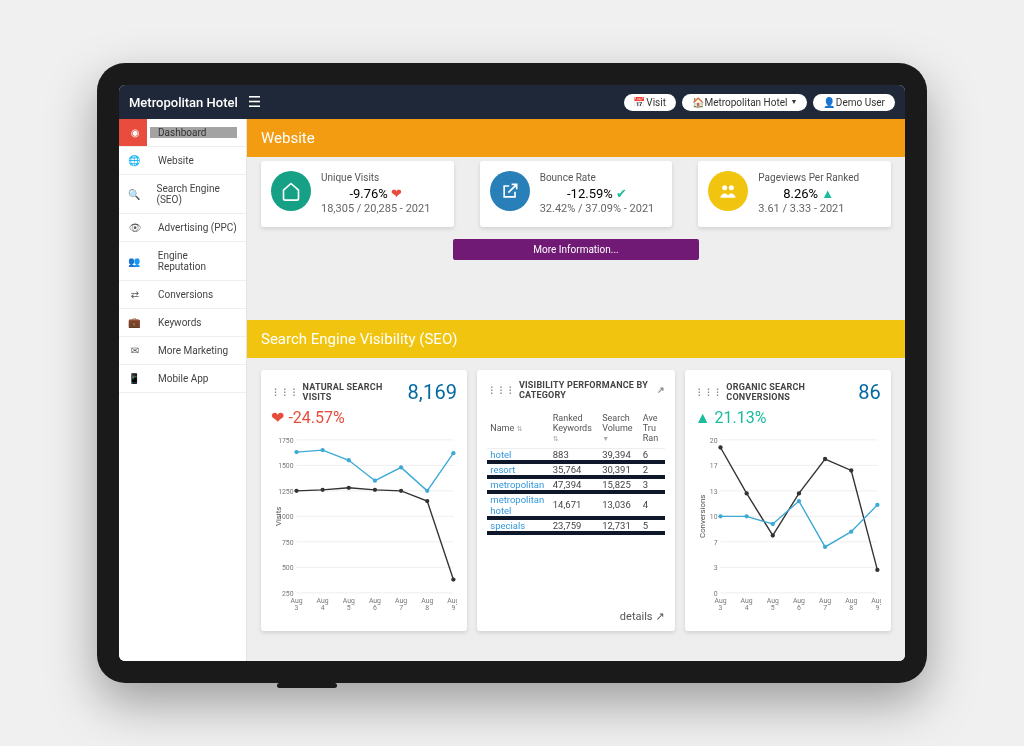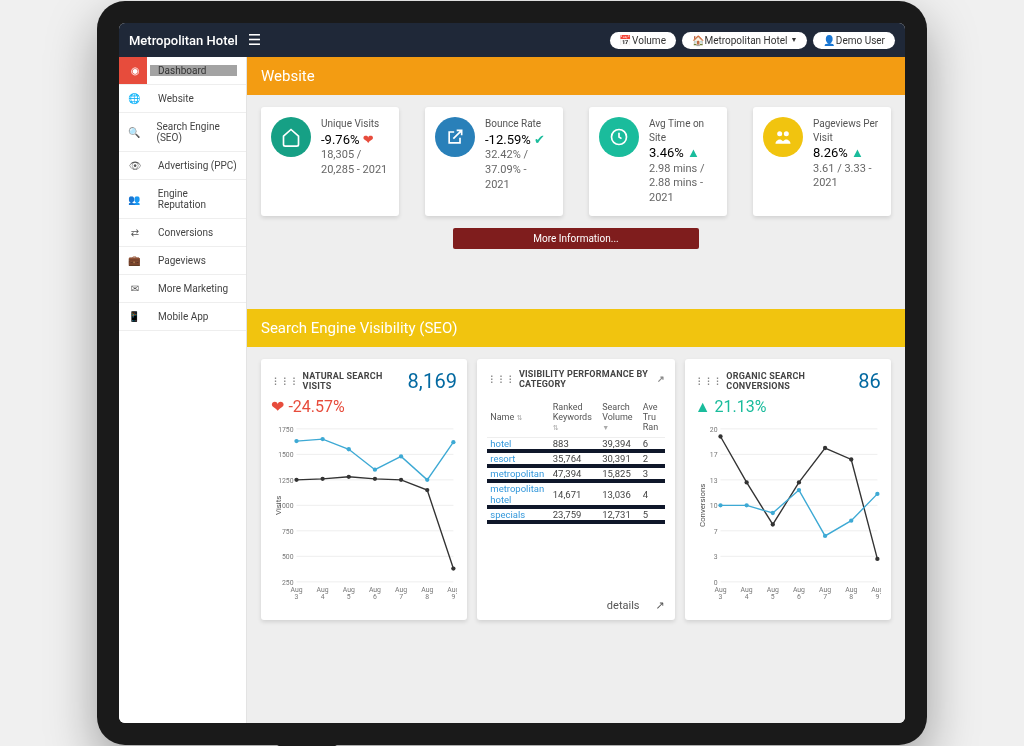--- a/index.html
+++ b/index.html
@@ -1,18 +1,18 @@
 <!DOCTYPE html>
 <html><head>
 <meta charset="utf-8">
 <style>
 * { margin: 0; padding: 0; box-sizing: border-box; font-family: -apple-system, "Segoe UI", Roboto, Arial, sans-serif; }
 body { background: #f0f0f0; width: 1024px; height: 746px; display: flex; align-items: center; justify-content: center; }
 
-.tablet-frame { width: 830px; height: 744px; background: #1a1a1a; border-radius: 28px; padding: 22px; position: relative; box-shadow: 0 20px 50px rgba(0,0,0,.35); }
+.tablet-frame { width: 830px; height: 620px; background: #1a1a1a; border-radius: 28px; padding: 22px; position: relative; box-shadow: 0 20px 50px rgba(0,0,0,.35); }
 .tablet-screen { width: 100%; height: 100%; background: #eee; border-radius: 6px; overflow: hidden; display: flex; flex-direction: column; }
 
 .topbar { height: 34px; background: #1f2838; color: #fff; display: flex; align-items: center; padding: 0 10px; font-size: 13px; }
 .topbar-title { font-weight: 500; margin-right: 10px; }
 .topbar-menu { cursor: pointer; font-size: 15px; }
 .topbar-spacer { flex: 1; }
 .topbar-btn { background: #fff; color: #333; border-radius: 12px; padding: 3px 10px; font-size: 10px; margin-left: 6px; display: flex; align-items: center; cursor: pointer; }
 
 .body-row { flex: 1; display: flex; overflow: hidden; }
 
@@ -26,77 +26,77 @@
 .side-item .icon { z-index:1; position:relative;}
 .side-item .label { z-index:1; position:relative; padding-left: 8px;}
 .side-item.active .label { padding-left: 8px; background: #a3a3a3; flex:1;}
 
 .content { flex: 1; overflow: auto; background: #eee; }
 
 .section-header { padding: 10px 14px; font-size: 15px; color: #fff; font-weight: 400; }
 .section-header.orange { background: #f39c12; }
 .section-header.yellow { background: #f1c40f; margin-top: 48px; }
 
-.stat-row { display: flex; gap: 26px; padding: 12px 14px 8px; }
+.stat-row { display: flex; gap: 26px; padding: 4px 14px 8px; }
 .stat-card { flex: 1; background: #fff; border-radius: 3px; padding: 10px 10px 10px 10px; display: flex; box-shadow: 0 2px 4px rgba(0,0,0,.12); font-size: 10px; }
 .stat-circle { width: 40px; height: 40px; border-radius: 50%; display: flex; align-items: center; justify-content: center; margin-right: 10px; flex-shrink: 0; }
 .sc-teal { background: #16a085; }
 .sc-blue { background: #2980b9; }
 .sc-green { background: #1abc9c; }
 .sc-yellow { background: #f1c40f; }
 .stat-info { display: flex; flex-direction: column; line-height: 1.35; }
 .stat-label { font-size: 10px; color: #555; }
-.stat-value { font-size: 13px; font-weight: 400; }
+.stat-value { font-size: 13px; font-weight: 400; text-align: center; }
 .arrow-down { color: #e74c3c; }
 .arrow-up { color: #1abc9c; }
 .stat-sub { font-size: 11px; color: #666; }
 
 .more-row { display:flex; justify-content:center; padding: 4px 0 12px; }
-.more-btn { background:#7f1d1d; color:#fff; font-size:10px; padding: 5px 80px; border-radius:2px; cursor:pointer;}
+.more-btn { background:#701a75; color:#fff; font-size:10px; padding: 5px 80px; border-radius:2px; cursor:pointer;}
 
 .panel-row { display: flex; gap: 10px; padding: 12px 14px 14px; }
 .panel { background: #fff; border-radius: 3px; box-shadow: 0 2px 4px rgba(0,0,0,.12); padding: 10px; font-size: 10px; flex:1; display:flex; flex-direction:column; position:relative; }
 .panel-header { display:flex; align-items:center; font-size:9px; font-weight:700; color:#444; letter-spacing:.2px; text-transform:uppercase; }
 .panel-header .grip { margin-right:4px; color:#888; }
 .panel-header .big-num { margin-left:auto; font-size:20px; font-weight:400; color:#0369a1; }
 .panel-header .exp { margin-left:auto; color:#888; cursor:pointer; }
 .panel-change { font-size: 16px; margin-top: 4px; display:flex; align-items:center; gap:4px;}
 .panel-change.down { color:#e74c3c;}
 .panel-change.up { color:#1abc9c;}
 
 .chart-area { flex:1; position:relative; margin-top:6px; }
 .chart-area svg { width:100%; height:100%; }
 .axis-tick { font-size:7px; fill:#777; }
 .axis-title { font-size:8px; fill:#555; }
 
 .vtable { width:100%; border-collapse:collapse; font-size:9.5px; margin-top:8px; }
 .vtable th { text-align:left; font-weight:400; color:#555; padding:5px 3px; border-bottom:1px solid #eee; font-size:9px;}
 .vtable td { padding:0 3px; border-bottom:4px solid #0f172a; color:#444;}
 .vtable td.link { color:#3498db; cursor:pointer; }
-.details-link { position:absolute; bottom:8px; right:10px; color:#555; font-size:11px; cursor:pointer; display:flex; align-items:center; gap:16px;}
+.details-link { position:absolute; bottom:8px; right:10px; color:#555; font-size:11px; cursor:pointer; display:flex; align-items:center; gap:3px;}
 .sort-ic { font-size:7px; color:#aaa; }
 
 .tablet-btn { position:absolute; background:#1a1a1a; border-radius:3px;}
 .tablet-btn.bottom { bottom:-5px; left:180px; width:60px; height:5px;}
 
 </style>
 </head>
 <body>
 
 <div class="tablet-frame">
  <div class="tablet-btn bottom"></div>
  <div class="tablet-screen">
 
   <div class="topbar">
     <span class="topbar-title">Metropolitan Hotel</span>
     <span class="topbar-menu">☰</span>
     <span class="topbar-spacer"></span>
     <span class="topbar-btn">
       <span>📅</span>
-      <span>Volume</span>
+      <span>Visit</span>
     </span>
     <span class="topbar-btn">
       <span>🏠</span>
       <span>Metropolitan Hotel</span>
       <span style="margin-left:3px;font-size:7px;">▼</span>
     </span>
     <span class="topbar-btn">
       <span>👤</span>
       <span>Demo User</span>
     </span>
@@ -123,21 +123,21 @@
      <div class="side-item">
        <span class="icon">👥</span>
        <span class="label">Engine Reputation</span>
      </div>
      <div class="side-item">
        <span class="icon">⇄</span>
        <span class="label">Conversions</span>
      </div>
      <div class="side-item">
        <span class="icon">💼</span>
-       <span class="label">Pageviews</span>
+       <span class="label">Keywords</span>
      </div>
      <div class="side-item">
        <span class="icon">✉</span>
        <span class="label">More Marketing</span>
      </div>
      <div class="side-item">
        <span class="icon">📱</span>
        <span class="label">Mobile App</span>
      </div>
    </div>
@@ -162,45 +162,32 @@
        <div class="stat-card">
          <div class="stat-circle sc-blue">
            <svg width="20" height="20" viewBox="0 0 24 24" fill="none" stroke="#fff" stroke-width="2">
                   <path d="M18 13v6H5V6h6M14 4h6v6M10 14L20 4"></path>
                 </svg>
          </div>
          <div class="stat-info">
            <span class="stat-label">Bounce Rate</span>
            <span class="stat-value"><span>-12.59%</span> <span class="arrow-up">✔</span></span>
            <span class="stat-sub">32.42% / 37.09% - 2021</span>
-         </div>
-       </div>
-       <div class="stat-card">
-         <div class="stat-circle sc-green">
-           <svg width="20" height="20" viewBox="0 0 24 24" fill="none" stroke="#fff" stroke-width="2">
-                  <circle cx="12" cy="12" r="9"></circle>
-                  <path d="M12 7v5l3 2"></path>
-                </svg>
-         </div>
-         <div class="stat-info">
-           <span class="stat-label">Avg Time on Site</span>
-           <span class="stat-value"><span>3.46%</span> <span class="arrow-up">▲</span></span>
-           <span class="stat-sub">2.98 mins / 2.88 mins - 2021</span>
          </div>
        </div>
        <div class="stat-card">
          <div class="stat-circle sc-yellow">
            <svg width="20" height="20" viewBox="0 0 24 24" fill="#fff">
                   <circle cx="8" cy="8" r="3"></circle>
                   <circle cx="16" cy="8" r="3"></circle>
                   <path d="M3 20c0-3 3-5 5-5s5 2 5 5M11 20c0-3 3-5 5-5s5 2 5 5"></path>
                 </svg>
          </div>
          <div class="stat-info">
-           <span class="stat-label">Pageviews Per Visit</span>
+           <span class="stat-label">Pageviews Per Ranked</span>
            <span class="stat-value"><span>8.26%</span> <span class="arrow-up">▲</span></span>
            <span class="stat-sub">3.61 / 3.33 - 2021</span>
          </div>
        </div>
      </div>
 
      <div class="more-row">
             <div class="more-btn">More Information...</div>
           </div>
 

